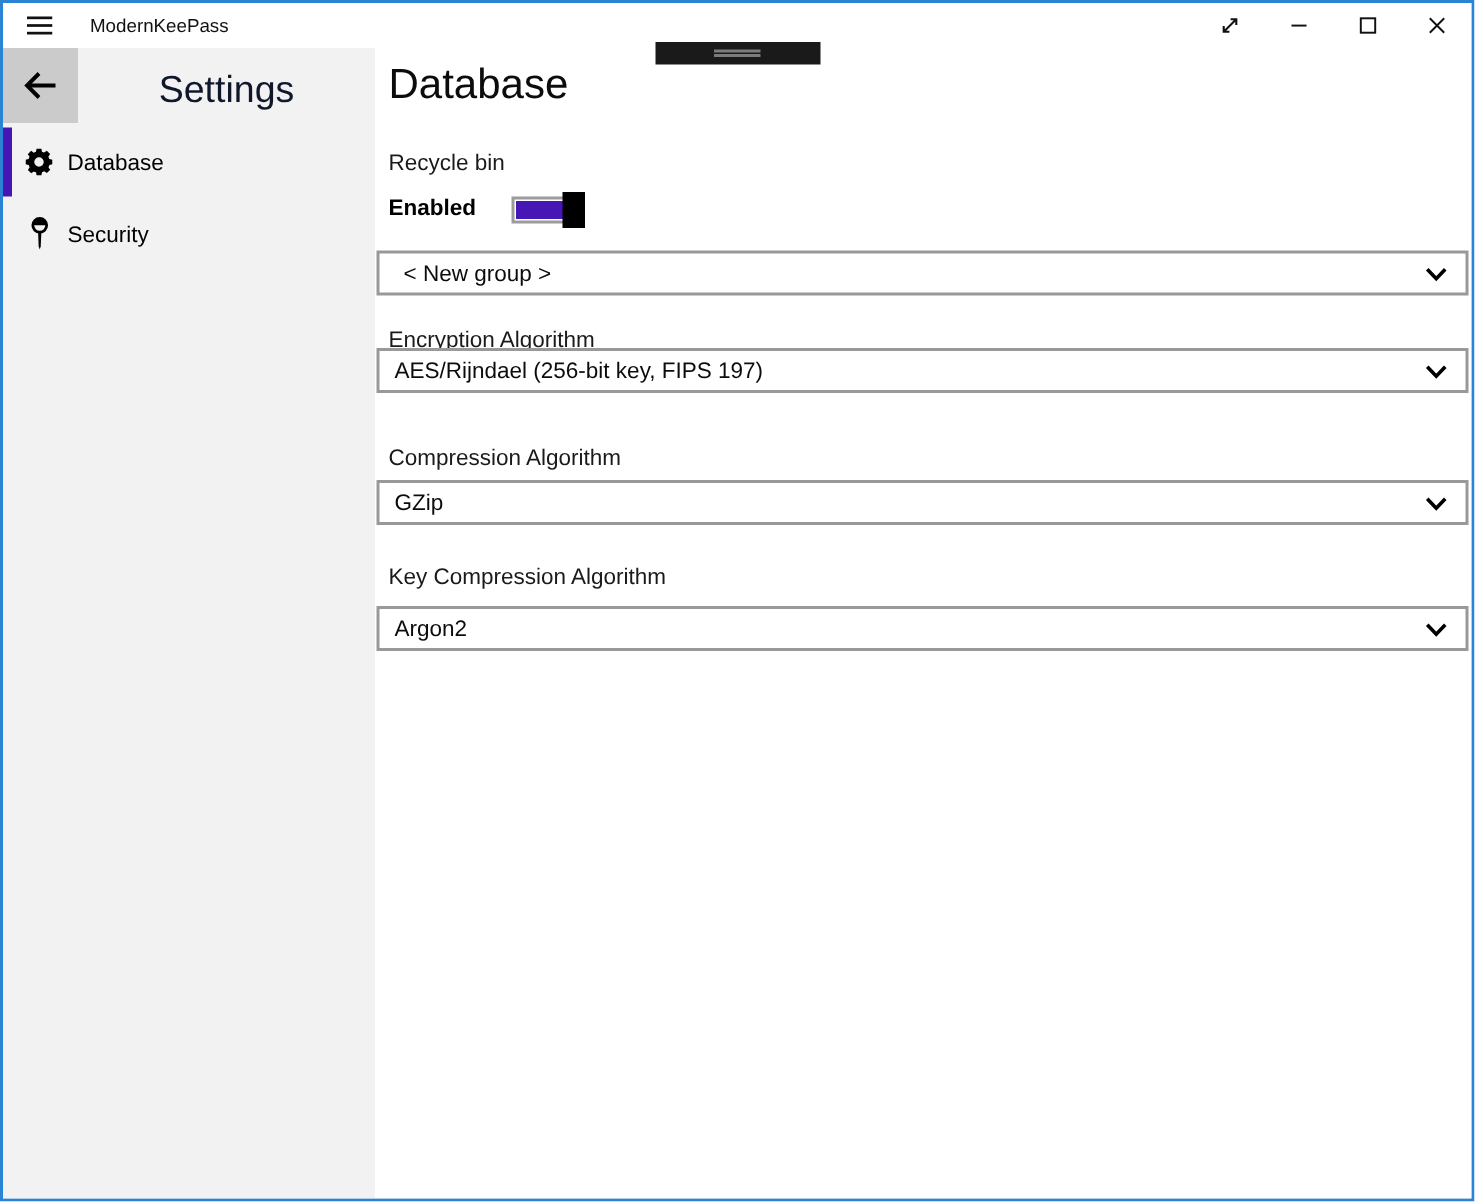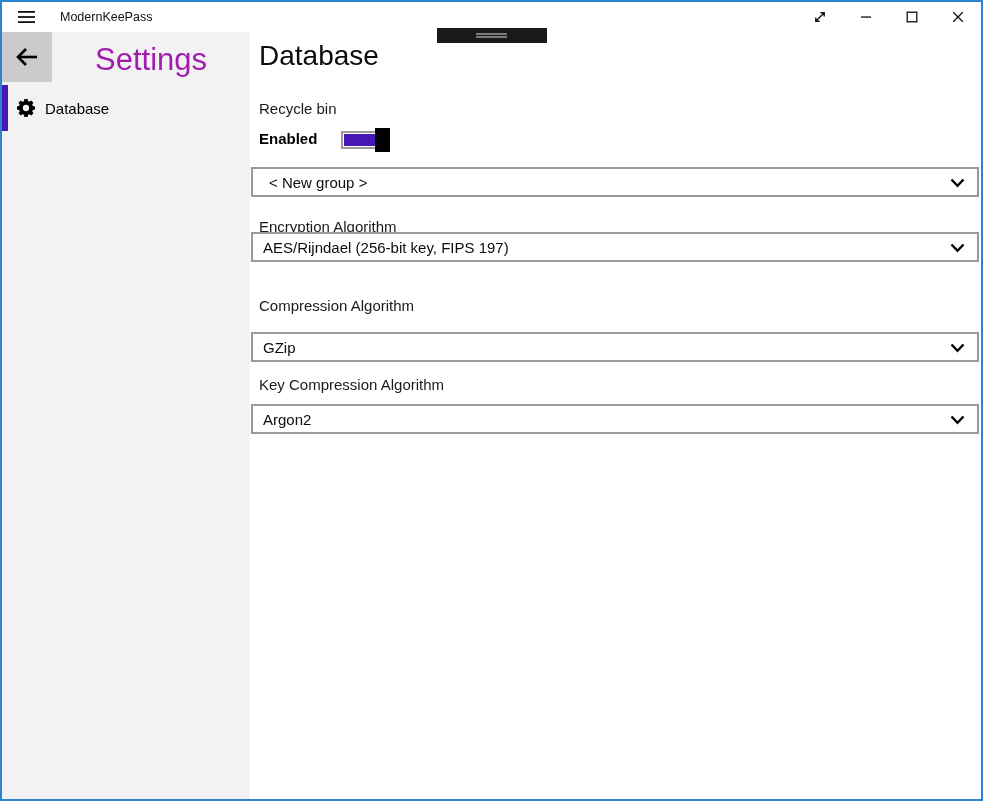--- a/index.html
+++ b/index.html
@@ -27,21 +27,21 @@
     display:flex; flex-direction:column; align-items:center; justify-content:center; gap:1px; }
   .grip { width:31px; height:2px; background:#7b7b7b; }
 
   
   .sidebar { position:absolute; top:30px; left:0; width:248px; bottom:0;
     background:#f2f2f2; }
   .back-btn { position:absolute; top:0; left:0; width:50px; height:50px;
     background:#cbcbcb; border:0; display:flex; align-items:center;
     justify-content:center; cursor:default; }
   .sidebar-title { position:absolute; top:0; left:50px; width:198px; height:52px;
-    line-height:56px; text-align:center; font-size:31px; font-weight:400; color:#a21caf; }
+    line-height:56px; text-align:center; font-size:25px; font-weight:400; color:#0f172a; }
   .nav { position:absolute; top:53px; left:0; right:0; }
   .nav-item { position:relative; height:46px; display:flex; align-items:center;
     padding-left:14px; cursor:default; }
   .nav-item + .nav-item { margin-top:2px; }
   .accent-bar { position:absolute; left:0; top:0; width:6px; height:100%;
     background:#4617b4; }
   .nav-icon { width:20px; display:flex; align-items:center; justify-content:center; }
   .nav-label { font-size:15px; margin-left:9px; color:#000; }
 
   
@@ -63,21 +63,21 @@
   .toggle .knob { position:absolute; right:0; top:0; width:15px; height:24px; background:#000; }
 
   
   .combo { position:absolute; left:1px; right:2px; height:30px;
     border:2px solid #999; background:#fff; display:flex; align-items:center;
     padding-left:10px; cursor:default; }
   .combo-value { font-size:15px; color:#0c0c0c; white-space:nowrap; }
   .chev { position:absolute; right:12px; top:9px; }
   .combo-group  { top:135px;padding-left:16px; }
   .combo-enc    { top:200px; }
-  .combo-comp   { top:300px; }
+  .combo-comp   { top:288px; }
   .combo-kdf    { top:372px; }
 
   svg { display:block; }
 </style>
 </head>
 <body>
 
 <div class="window">
 
   <div class="titlebar">
@@ -129,20 +129,30 @@
     <div class="nav">
       <div class="nav-item selected">
         <span class="accent-bar"></span>
         <span class="nav-icon">
           <svg width="18" height="18" viewBox="0 0 16 16">
             <path fill="#000" fill-rule="evenodd" d="M6.6 0h2.8l.35 1.86c.46.13.9.31 1.3.55l1.56-1.06 1.98 1.98-1.06 1.56c.24.4.42.84.55 1.3L16 6.6v2.8l-1.86.35c-.13.46-.31.9-.55 1.3l1.06 1.56-1.98 1.98-1.56-1.06c-.4.24-.84.42-1.3.55L9.4 16H6.6l-.35-1.86a6.3 6.3 0 0 1-1.3-.55l-1.56 1.06-1.98-1.98 1.06-1.56a6.3 6.3 0 0 1-.55-1.3L0 9.4V6.6l1.86-.35c.13-.46.31-.9.55-1.3L1.35 3.39 3.33 1.4l1.56 1.06c.4-.24.84-.42 1.3-.55L6.6 0zM8 5.2a2.8 2.8 0 1 0 0 5.6 2.8 2.8 0 0 0 0-5.6z"></path>
           </svg>
         </span>
         <span class="nav-label">Database</span>
       </div>
+      <div class="nav-item">
+        <span class="nav-icon">
+          <svg width="13" height="24" viewBox="0 0 14 26">
+            <circle cx="7" cy="6.7" r="5" fill="none" stroke="#000" stroke-width="2"></circle>
+            <path d="M7 1.7a5 5 0 0 1 5 5H2a5 5 0 0 1 5-5z" fill="#000"></path>
+            <path d="M5.8 11.4h2.4l-.5 10.4-.7 2.4-.8-2.4z" fill="#000"></path>
+          </svg>
+        </span>
+        <span class="nav-label">Security</span>
+      </div>
     </div>
   </div>
 
   <div class="content">
     <h1 class="page-title">Database</h1>
 
     <div class="field-label lbl-recycle">Recycle bin</div>
 
     <div class="field-label lbl-enabled">Enabled</div>
     <div class="toggle" role="switch" aria-checked="true">

